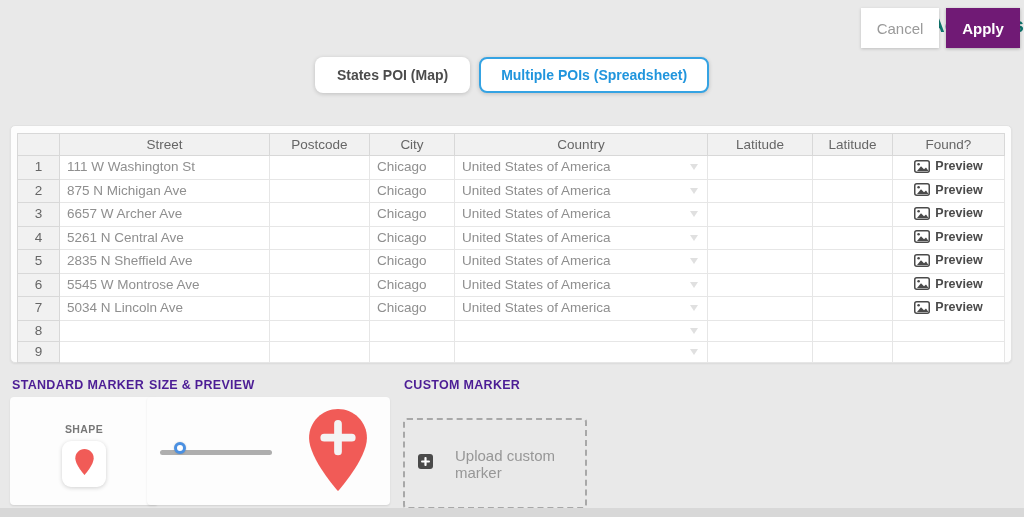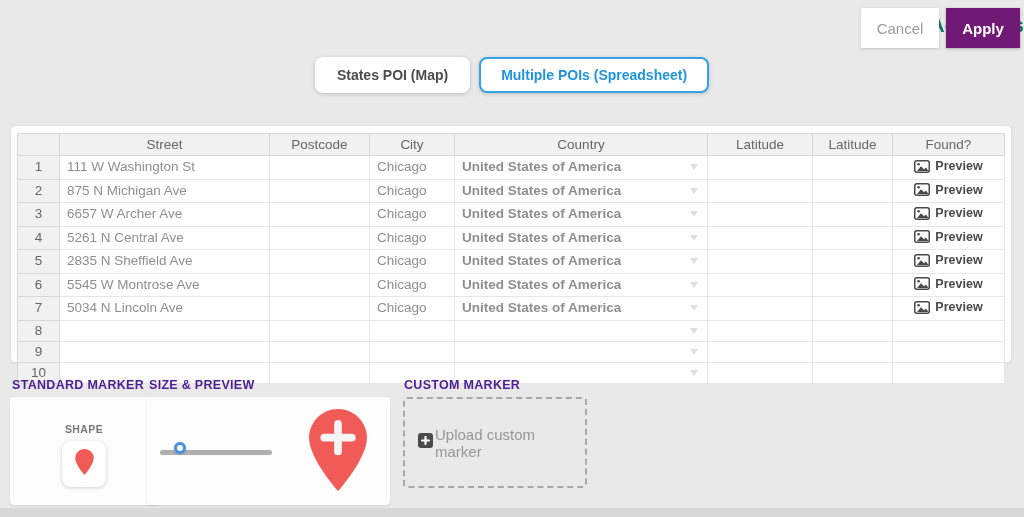--- a/index.html
+++ b/index.html
@@ -58,21 +58,21 @@
   }
   .sheet td {
     height:20px; border:1px solid #e6e6e6; background:#fff;
     font-size:13.5px; color:#8f8f8f; padding:0 0 0 7px;
     white-space:nowrap; overflow:hidden; line-height:20px;
   }
   .sheet td.rownum {
     background:#f1f1f1; color:#666; text-align:center; padding:0;
     border:1px solid #d8d8d8; cursor:default;
   }
-  .sheet td.c-country { position:relative; padding-right:20px;font-weight:bold; }
+  .sheet td.c-country { position:relative; padding-right:20px; }
   .dd-arrow {
     position:absolute; right:9px; top:50%; margin-top:-3px;
     width:0; height:0;
     border-left:4px solid transparent; border-right:4px solid transparent;
     border-top:6px solid #e0e0e0; cursor:pointer;
   }
   .sheet td.c-found { padding:0; text-align:center; }
   .preview-btn {
     display:inline-flex; align-items:center; gap:5px;
     font-weight:bold; color:#4a4a4a; font-size:12.5px; cursor:pointer;
@@ -119,23 +119,23 @@
     background:#aeaeae; border-radius:3px; cursor:pointer;
   }
   .slider-handle {
     position:absolute; left:27px; top:45px; width:12px; height:12px;
     background:#fff; border:3px solid #4a90e2; border-radius:50%;
     cursor:grab; box-shadow:0 0 2px rgba(0,0,0,0.2);
   }
   .preview-pin { position:absolute; left:162px; top:12px; }
 
   .custom-box {
-    position:absolute; left:403px; top:397px; width:184px; height:91px;
+    position:absolute; left:403px; top:418px; width:184px; height:91px;
     border:2px dashed #a8a8a8; border-radius:4px;
-    display:flex; align-items:center; gap:2px; padding-left:13px;
+    display:flex; align-items:center; gap:22px; padding-left:13px;
     cursor:pointer;
   }
   .upload-text { font-size:15px; color:#979797; }
 
   .bottom-strip {
     position:absolute; left:0; right:0; bottom:0; height:9px; background:#d8d8d8;
   }
 </style>
 </head>
 <body>
@@ -375,35 +375,20 @@
             <span></span>
             <span class="dd-arrow"></span>
           </td>
           <td></td>
           <td></td>
           <td class="c-found">
             
           </td>
         </tr>
 
-        <tr>
-          <td class="rownum">10</td>
-          <td></td>
-          <td></td>
-          <td></td>
-          <td class="c-country">
-            <span></span>
-            <span class="dd-arrow"></span>
-          </td>
-          <td></td>
-          <td></td>
-          <td class="c-found">
-            
-          </td>
-        </tr>
       </tbody>
   </table>
 </div>
 
 <div class="sec-heading h-standard">STANDARD MARKER</div>
 <div class="sec-heading h-size">SIZE &amp; PREVIEW</div>
 <div class="sec-heading h-custom">CUSTOM MARKER</div>
 
 <div class="panel panel-standard">
   <div class="opt">

